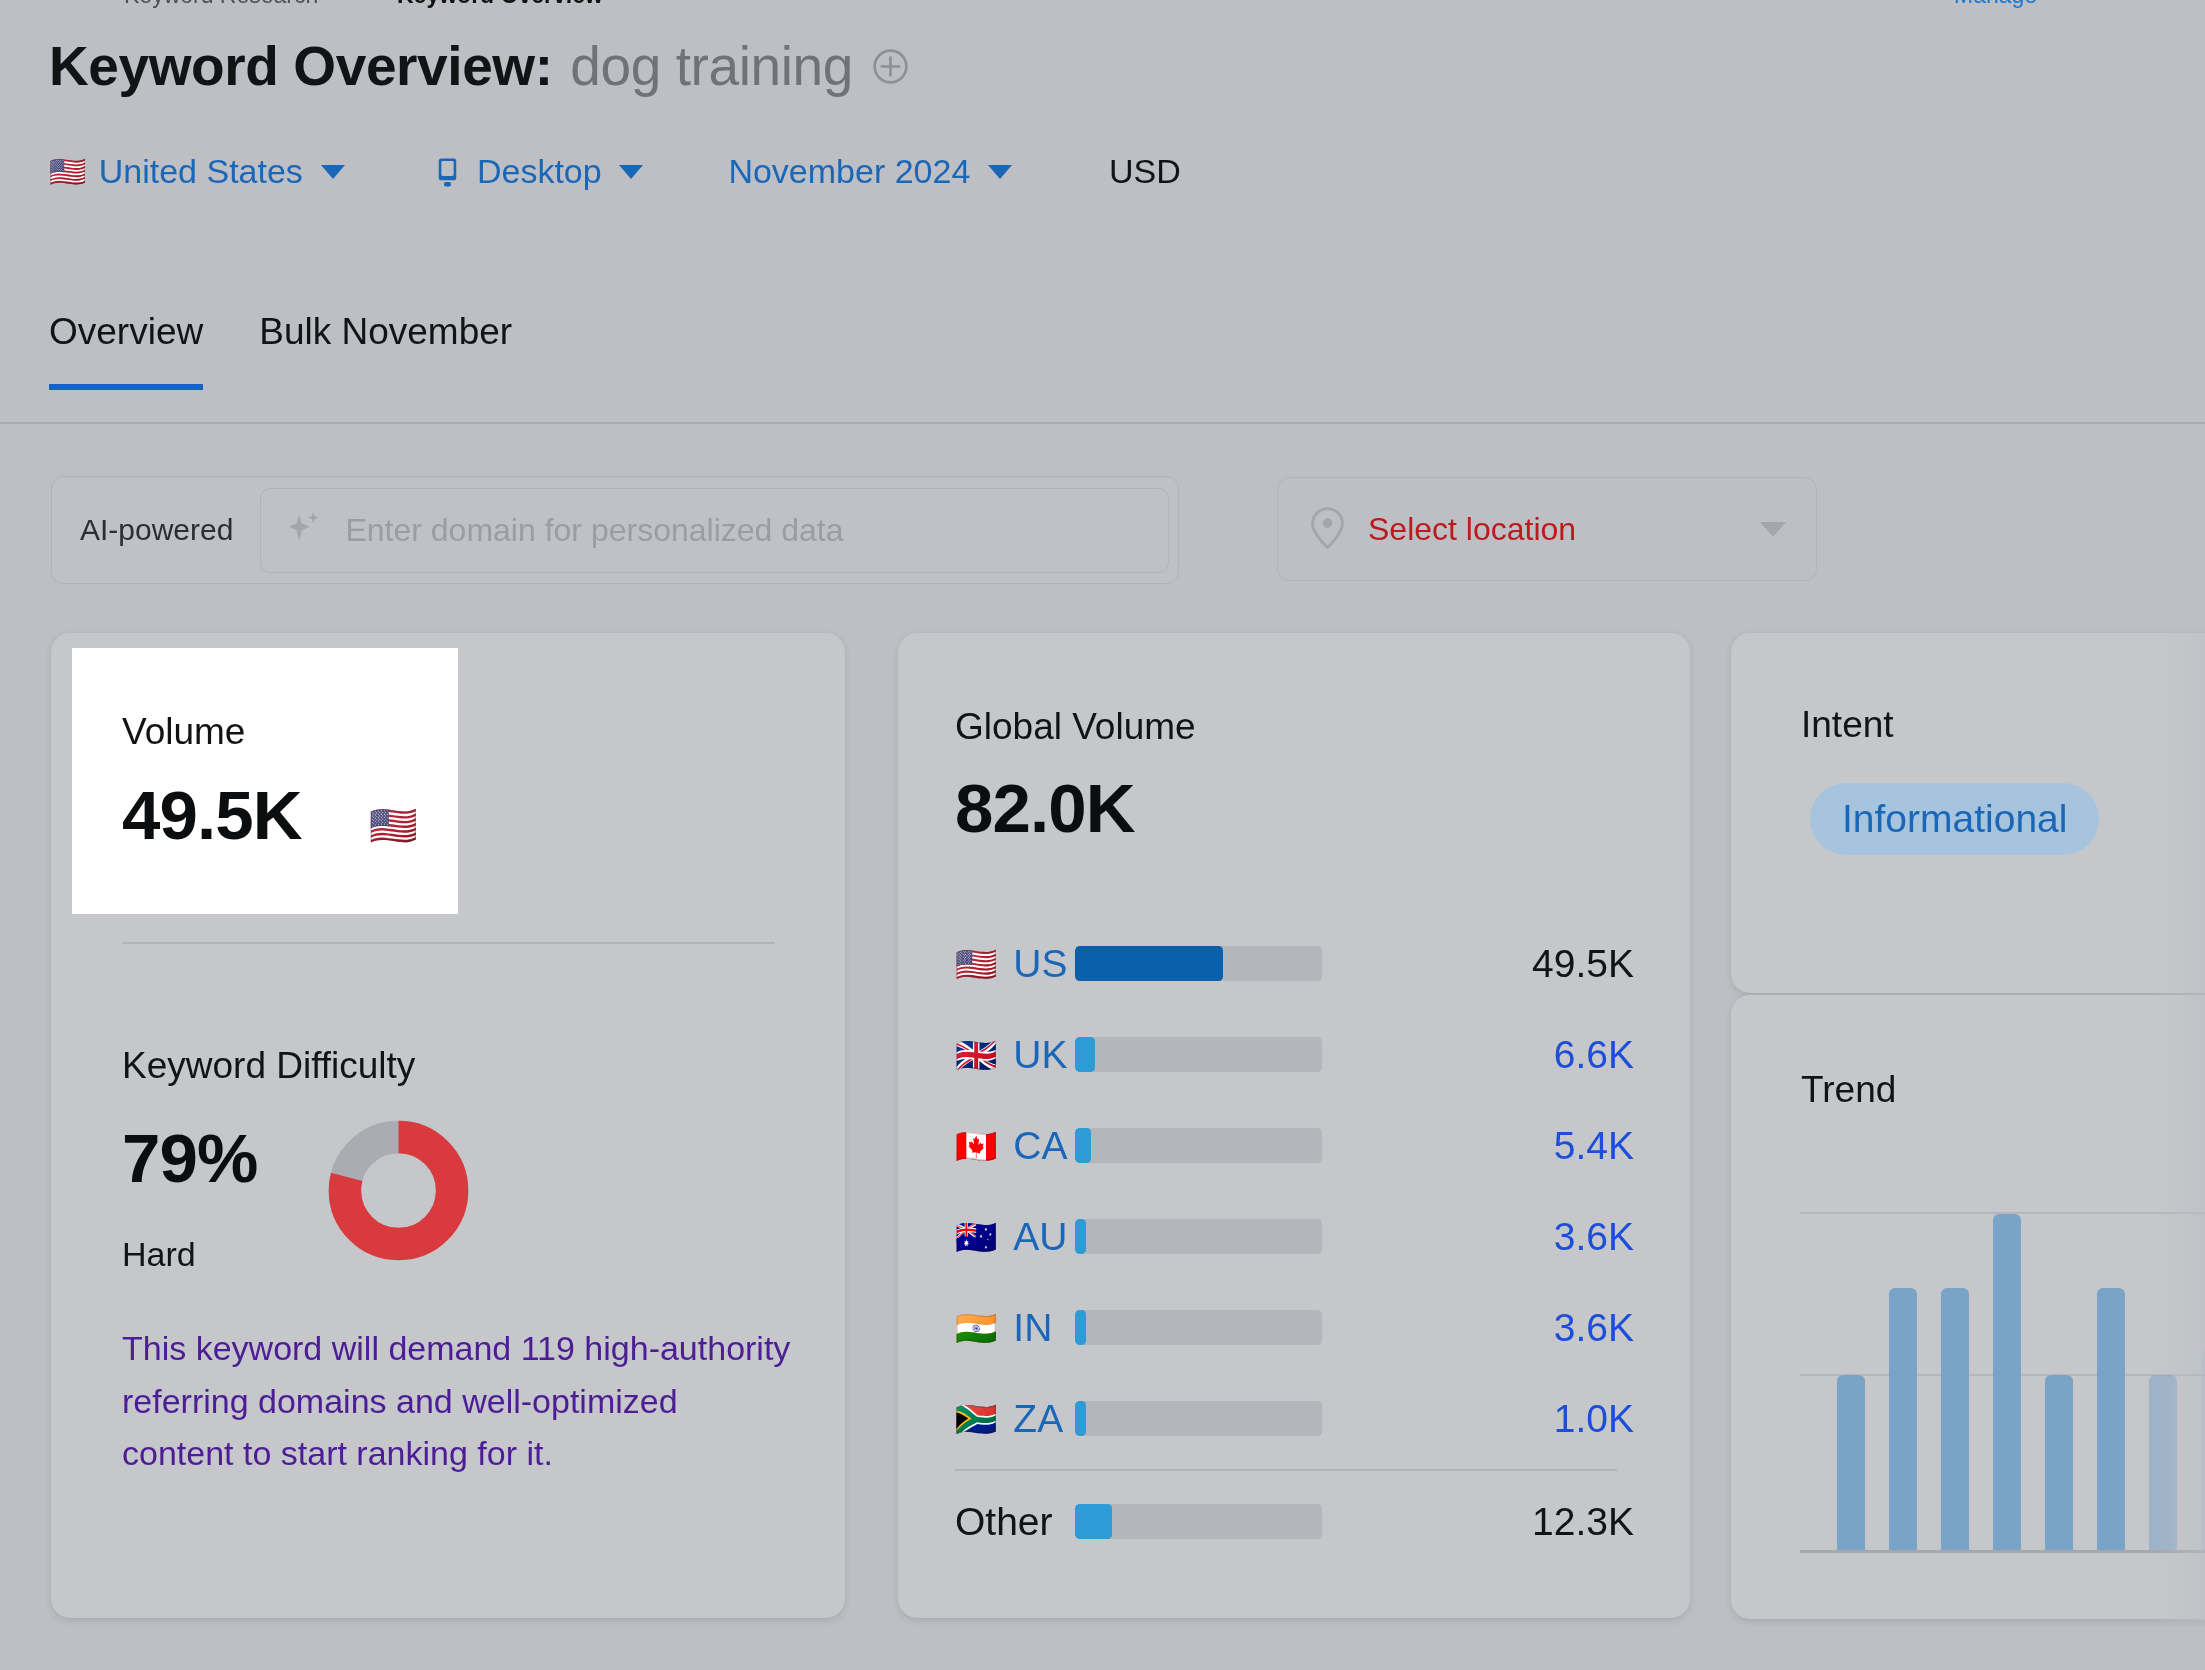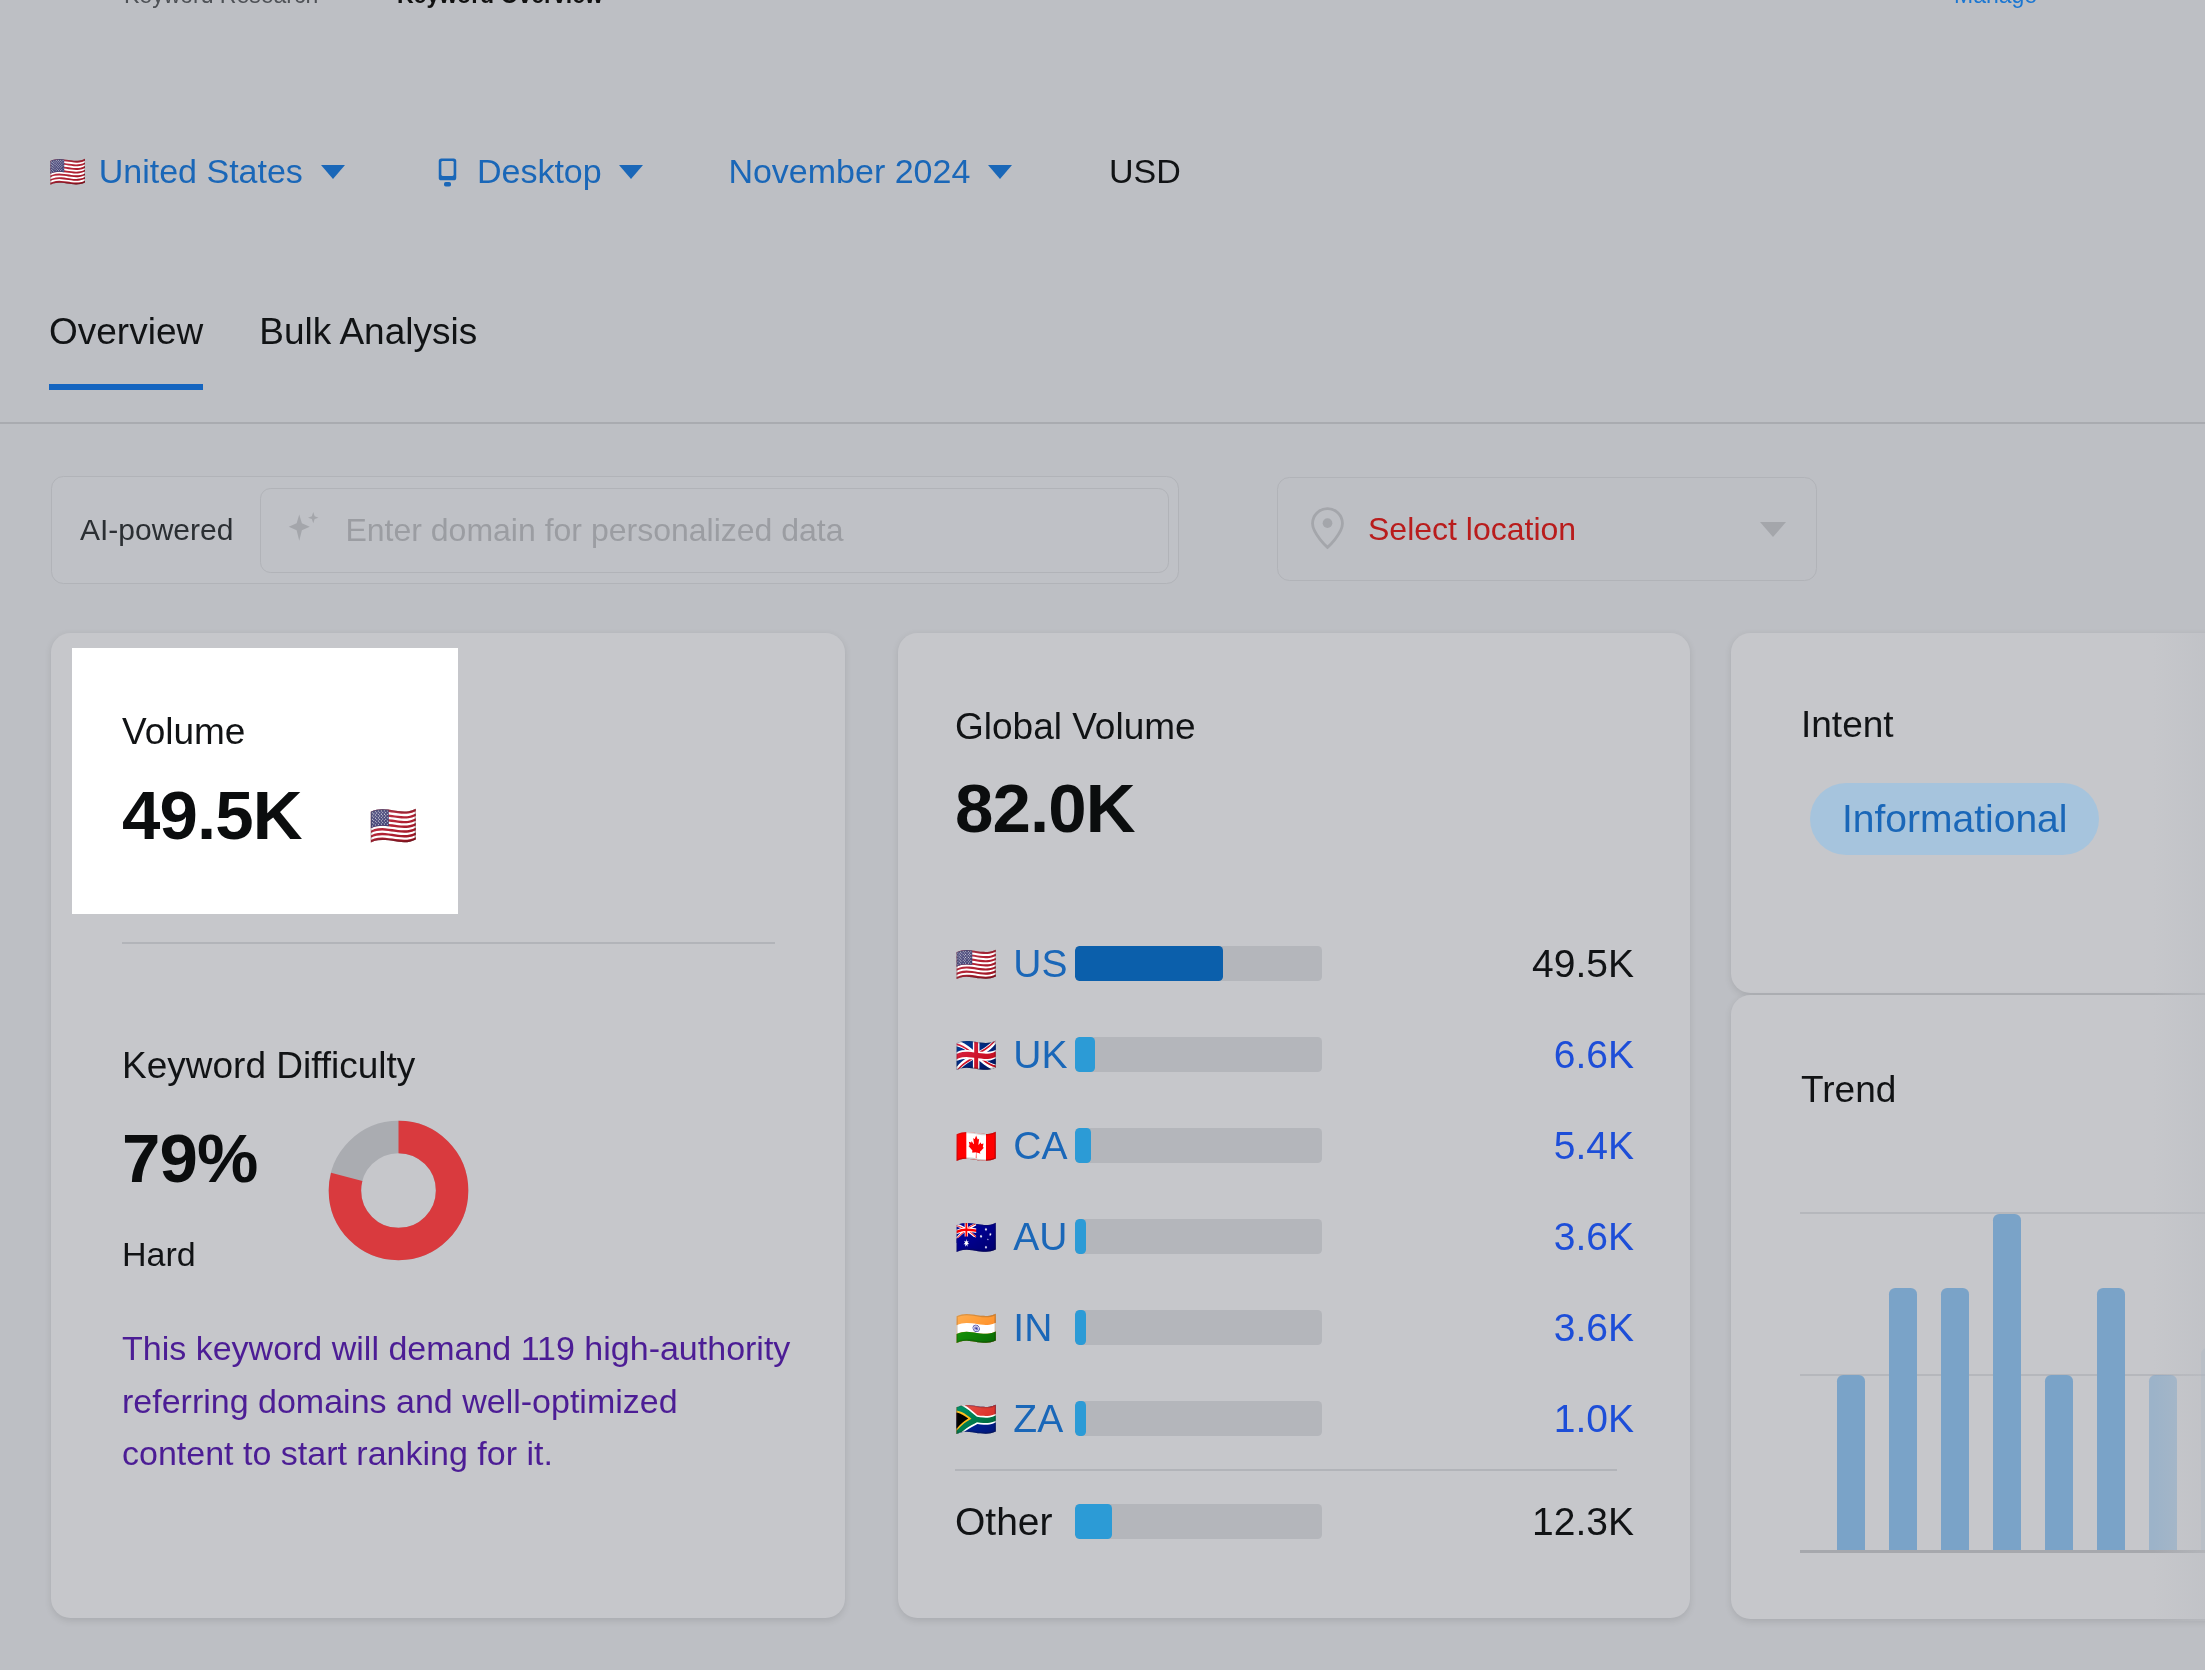--- a/index.html
+++ b/index.html
@@ -110,20 +110,30 @@
 <body>
 
 <div class="page">
 
   <div class="clip-strip">
     <span class="bc">Keyword Research</span>
     <span class="bc2">Keyword Overview</span>
     <span class="rt">Manage</span>
   </div>
 
+  <div class="title-row">
+    <span class="title-main">Keyword Overview:</span>
+    <span class="title-kw">dog training</span>
+    <span class="plus-icon">
+      <svg width="37" height="37" viewBox="0 0 42 42">
+        <circle cx="21" cy="21" r="18" fill="none" stroke="#8d9096" stroke-width="3"></circle>
+        <path d="M21 11 V31 M11 21 H31" stroke="#8d9096" stroke-width="3" stroke-linecap="round"></path>
+      </svg>
+    </span>
+  </div>
 
   <div class="filters">
     <div class="filter">
       <span class="flag-emoji">🇺🇸</span>
       <span>United States</span>
       <span class="chev"></span>
     </div>
 
     <div class="filter">
       <span class="monitor-icon">
@@ -140,21 +150,21 @@
     <div class="filter">
       <span>November 2024</span>
       <span class="chev"></span>
     </div>
 
     <span class="usd">USD</span>
   </div>
 
   <div class="tabs">
     <div class="tab active">Overview</div>
-    <div class="tab">Bulk Analysis</div>
+    <div class="tab">Bulk November</div>
   </div>
   <div class="tabs-underline"></div>
 
   <div class="aibar">
     <span class="aibar-label">AI-powered</span>
     <div class="ai-input">
       <span>
         <svg width="35" height="39" viewBox="0 0 40 44">
           <path d="M14 6 L17 16 L26 20 L17 24 L14 36 L11 24 L2 20 L11 16 Z" fill="#a4a6ab"></path>
           <path d="M30 3 L31.6 8 L36 9.6 L31.6 11.2 L30 16 L28.4 11.2 L24 9.6 L28.4 8 Z" fill="#a4a6ab"></path>

